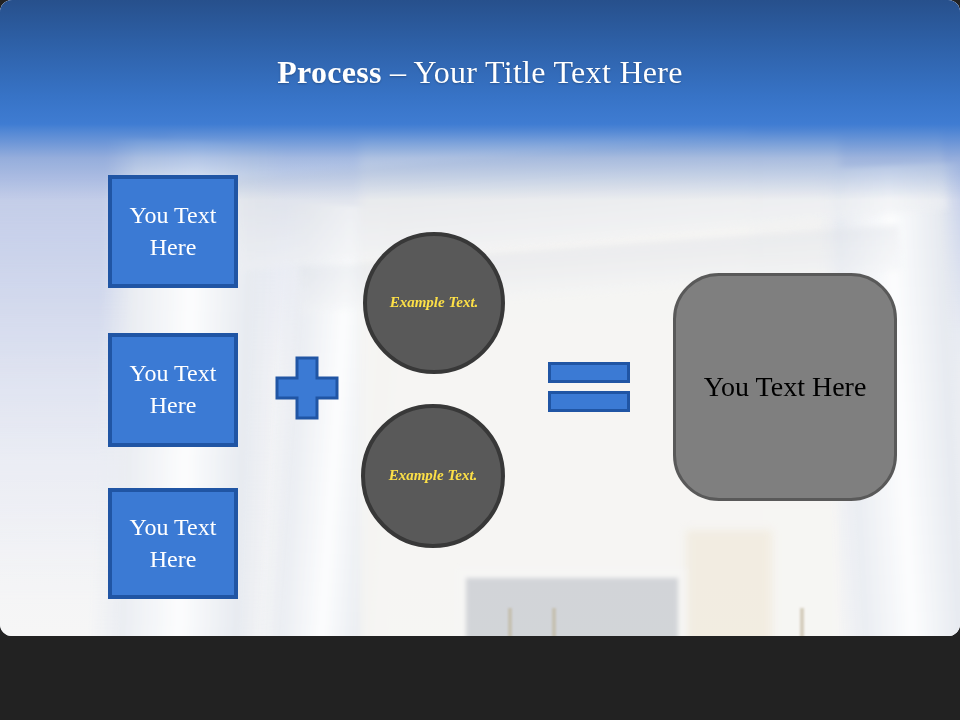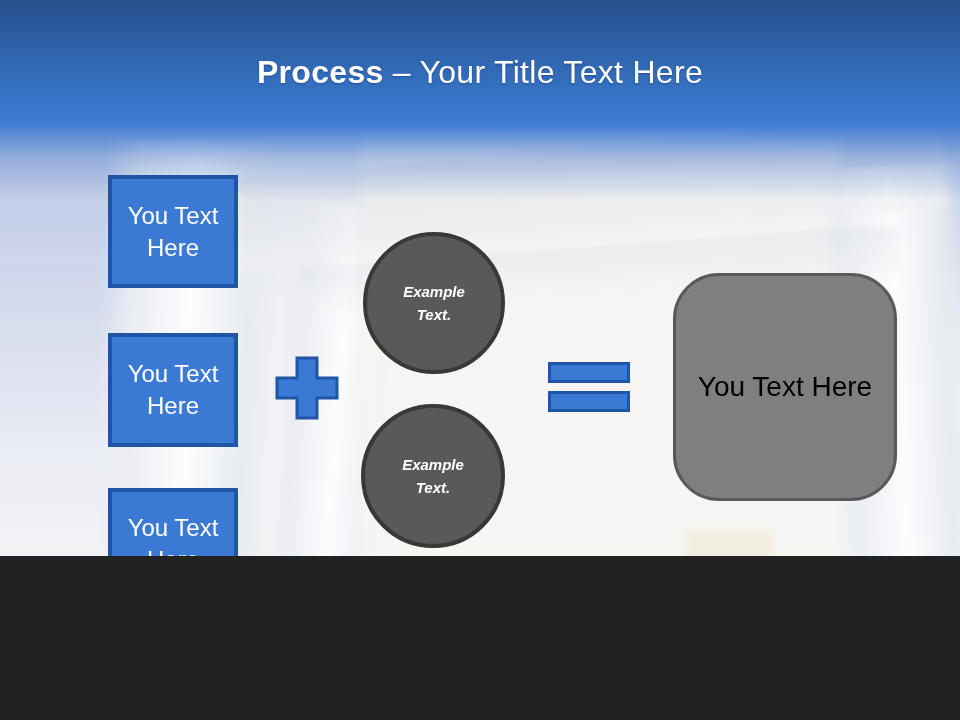--- a/index.html
+++ b/index.html
@@ -1,18 +1,18 @@
 <!DOCTYPE html>
 <html><head>
 <meta charset="utf-8">
 <style>
   html,body{margin:0;padding:0;background:#222;}
   .slide{
-    position:relative;width:960px;height:556px;overflow:hidden;
-    font-family:Liberation Sans, sans-serif;background:#eef0f4;
+    position:relative;width:960px;height:636px;overflow:hidden;
+    font-family:Liberation Serif, serif;background:#eef0f4;border-radius:12px;
   }
   
   .photo-bg{position:absolute;inset:0;
     background:linear-gradient(180deg,#b2bee1 0%,#c5cee9 16%,#dce1ef 36%,#ecedf2 58%,#f2f2f3 100%);}
   .photo-bg > div{position:absolute;}
   .sky-left{left:-60px;top:130px;width:230px;height:470px;
     background:linear-gradient(180deg,rgba(150,167,216,.85),rgba(190,200,232,.25) 70%,rgba(190,200,232,0));
     filter:blur(7px);}
   .sky-right{right:-60px;top:115px;width:270px;height:300px;
     background:linear-gradient(180deg,rgba(140,160,214,.9),rgba(190,200,232,.2) 75%,rgba(190,200,232,0));
@@ -47,21 +47,21 @@
   .box-1{top:175px;height:113px;}
   .box-2{top:333px;height:114px;}
   .box-3{top:488px;height:111px;}
   
   .plus{position:absolute;left:275px;top:356px;}
   .eq-bar{position:absolute;left:548px;width:82px;height:21px;box-sizing:border-box;
     background:#3B7AD4;border:3px solid #2055A4;}
   .eq-top{top:362px;} .eq-bottom{top:391px;}
   
   .gray-circle{position:absolute;box-sizing:border-box;border-radius:50%;
-    background:#595959;border:4px solid #383838;color:#ffffff;
+    background:#595959;border:4px solid #383838;color:#fde047;
     display:flex;align-items:center;justify-content:center;
     font-weight:700;font-style:italic;font-size:15px;text-align:center;line-height:1.55;}
   .circle-1{left:363px;top:232px;width:142px;height:142px;}
   .circle-2{left:361px;top:404px;width:144px;height:144px;}
   .gray-circle span{display:block;width:100px;}
   
   .result-box{position:absolute;left:673px;top:273px;width:224px;height:228px;box-sizing:border-box;
     background:#7F7F7F;border:3px solid #595959;border-radius:46px;color:#000;
     display:flex;align-items:center;justify-content:center;font-size:28px;text-align:center;}
 </style>

